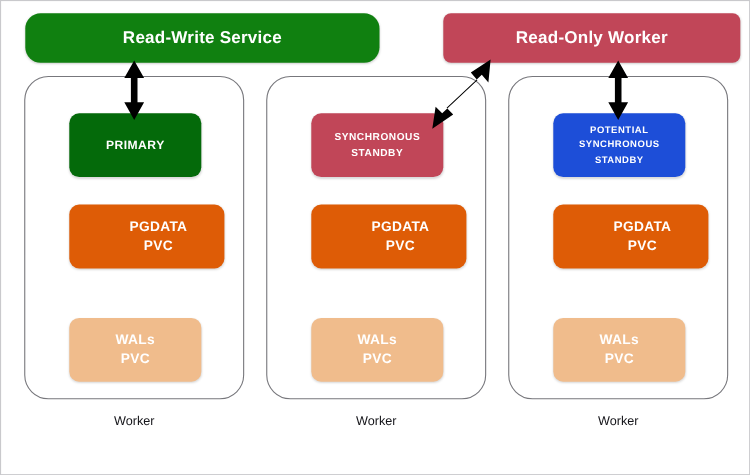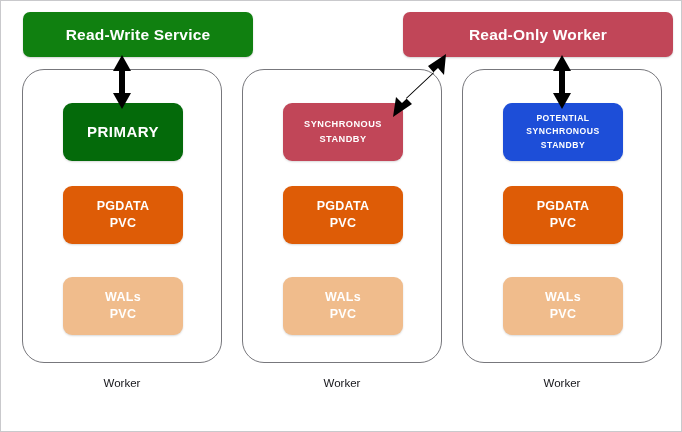--- a/index.html
+++ b/index.html
@@ -28,21 +28,21 @@
     display: flex;
     align-items: center;
     justify-content: center;
     color: #ffffff;
     font-size: 15.5px;
     font-weight: bold;
     letter-spacing: 0.2px;
     box-shadow: 0 1px 2px rgba(0,0,0,0.18);
     z-index: 4;
   }
-  #rw-service { left: 22px;  top: 11px; width: 230px; background: #108010; }
+  #rw-service { left: 22px;  top: 11px; width: 322px; background: #108010; border-radius: 14px; }
   #ro-service { left: 402px; top: 11px; width: 270px; background: #C14658; }
 
   
   .worker-card {
     position: absolute;
     top: 68px;
     width: 200px;
     height: 294px;
     border: 1.5px solid #77777c;
     border-radius: 22px;
@@ -77,33 +77,33 @@
     display: flex;
     flex-direction: column;
     align-items: center;
     justify-content: center;
     color: #ffffff;
     text-align: center;
     box-shadow: 0 1px 2px rgba(0,0,0,0.15);
     z-index: 3;
   }
   .node-box { top: 102px; }
-  .pgdata   { top: 185px; background: #DE5C06; }
-  .wals     { top: 276px; background: #F0BC8C; }
+  .pgdata   { top: 185px; background: #DE5C06; padding-left: 21px; }
+  .wals     { top: 288px; background: #F0BC8C; }
 
   .col1 { left: 62px; }
   .col2 { left: 282px; }
   .col3 { left: 502px; }
 
   .role-primary   { background: #046A0A; }
   .role-sync      { background: #C14658; }
   .role-potential { background: #1d4ed8; }
 
   .node-label {
-    font-size: 15px;
+    font-size: 11px;
     font-weight: bold;
     letter-spacing: 0.45px;
     line-height: 1.35;
   }
   .node-label.small {
     font-size: 8.6px;
     letter-spacing: 0.5px;
     line-height: 1.55;
   }
   .node-label.med {

